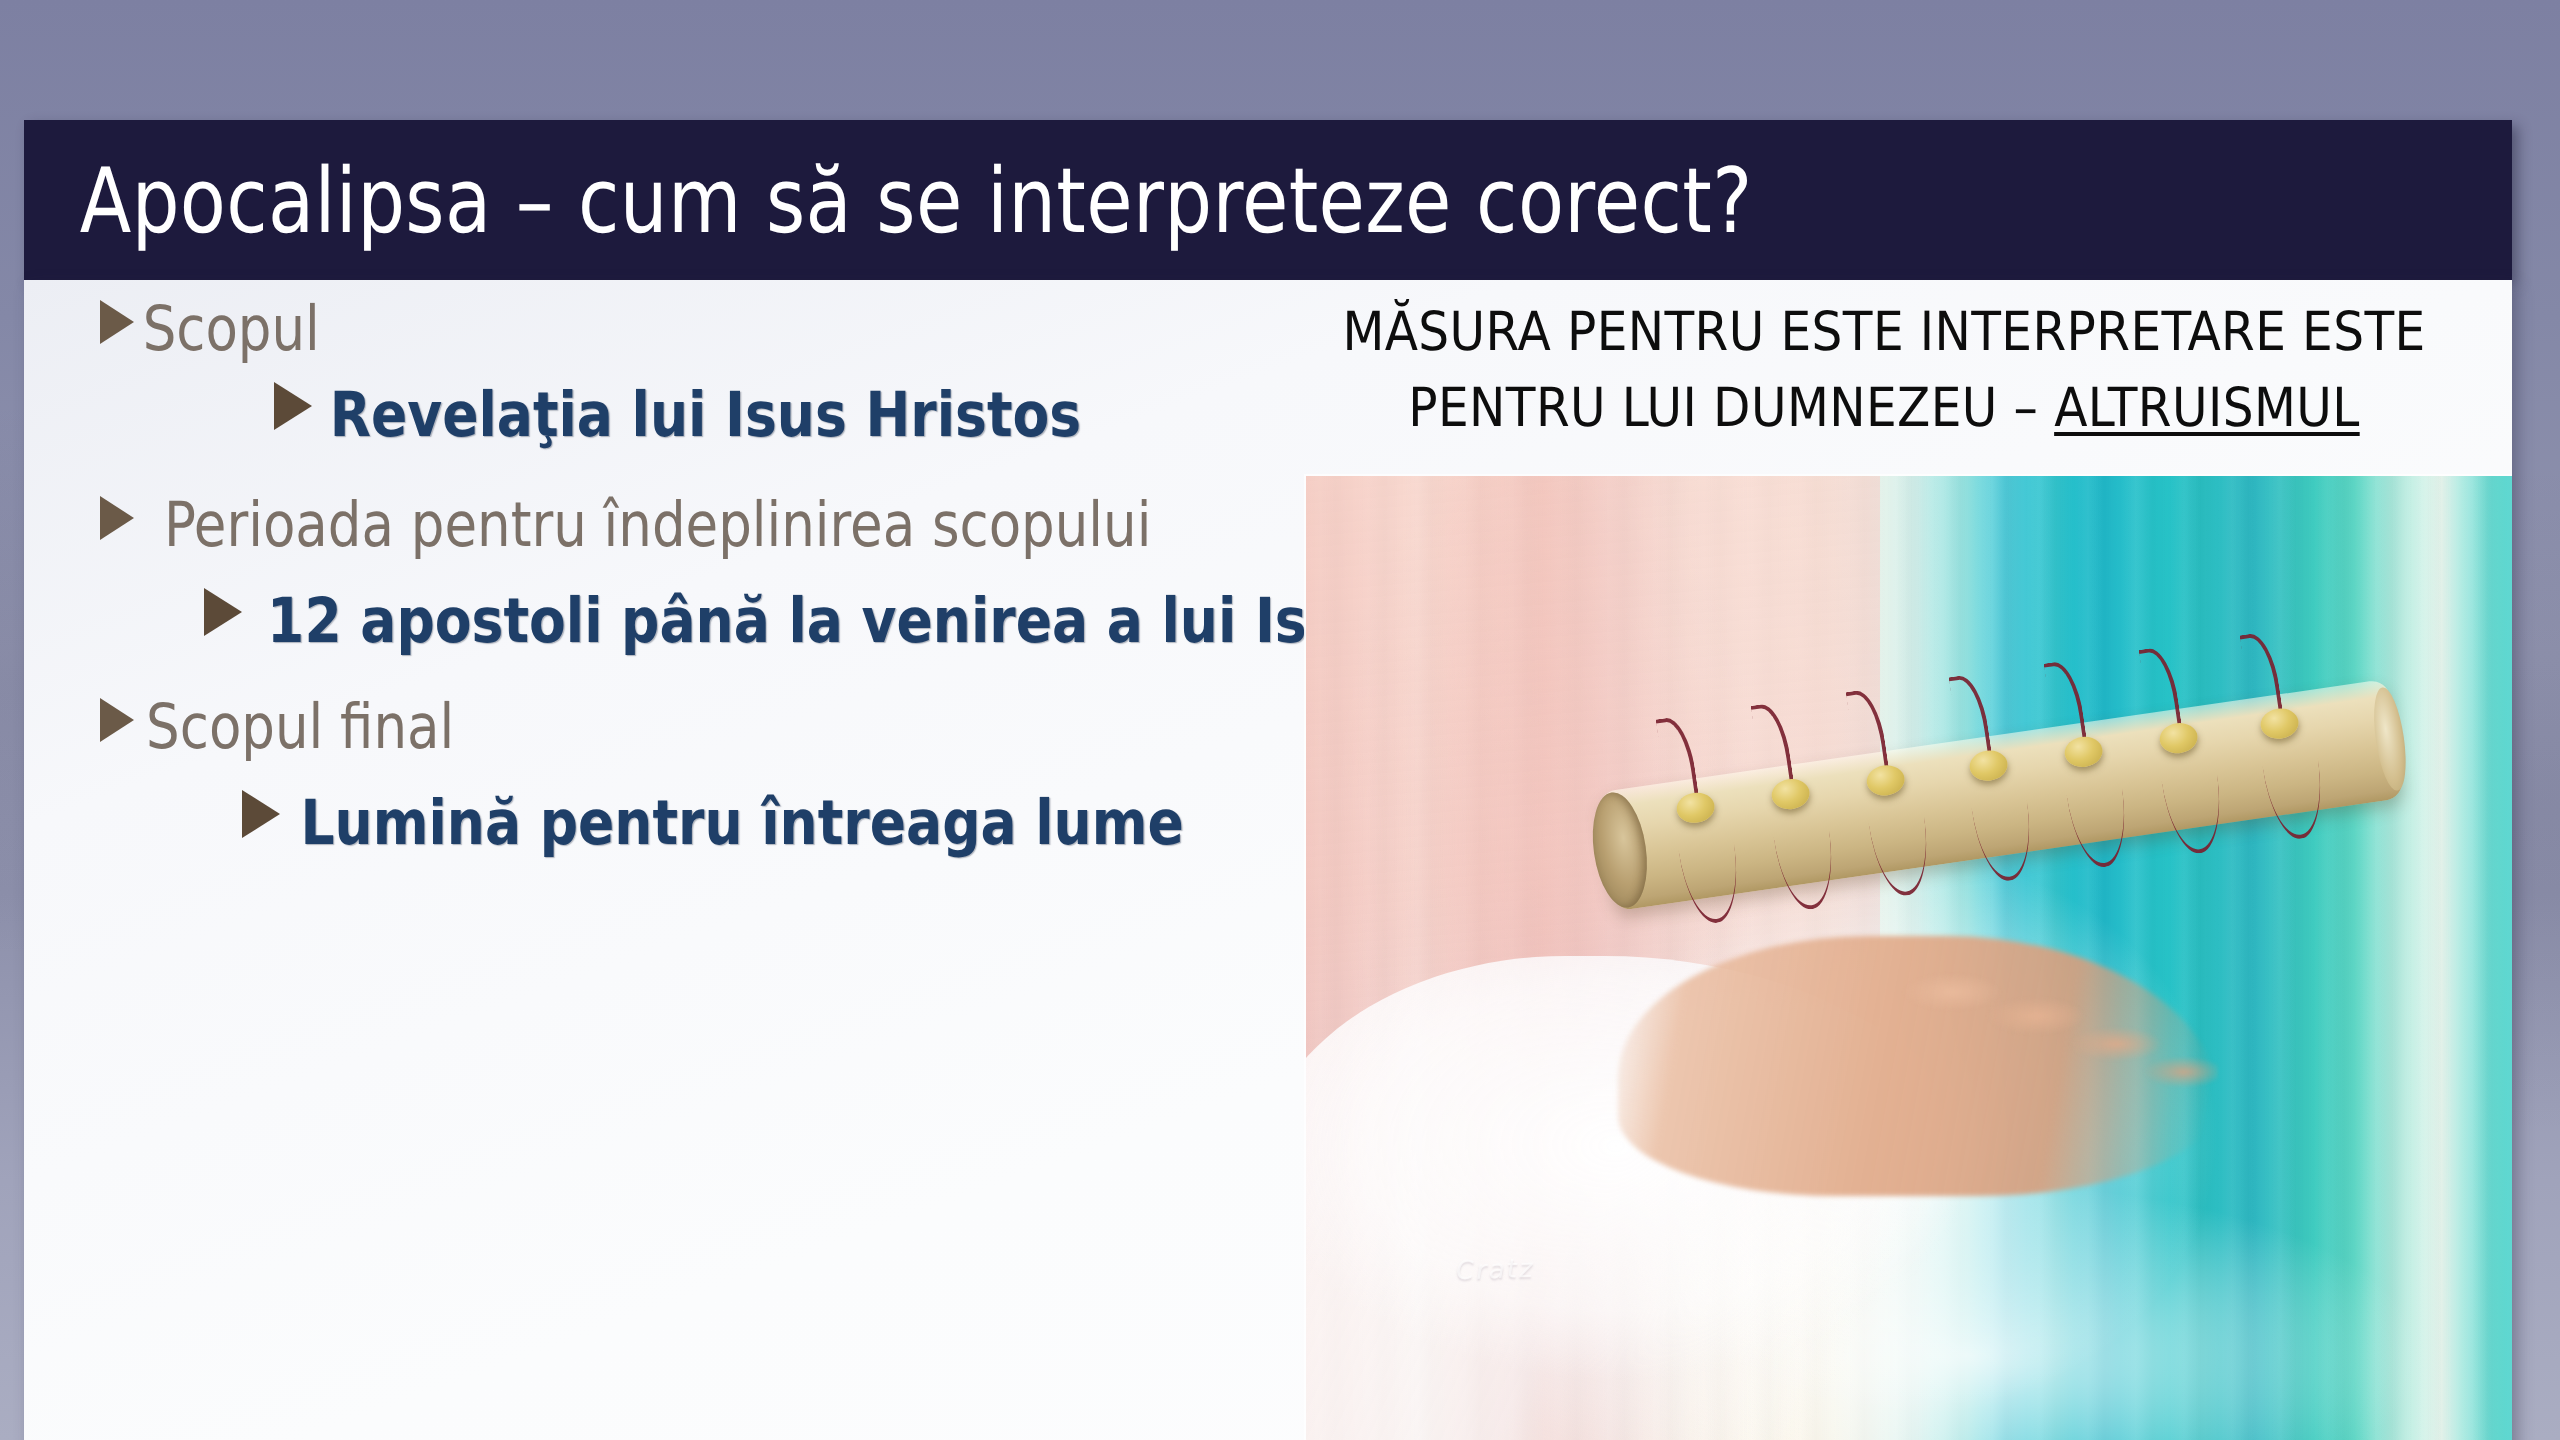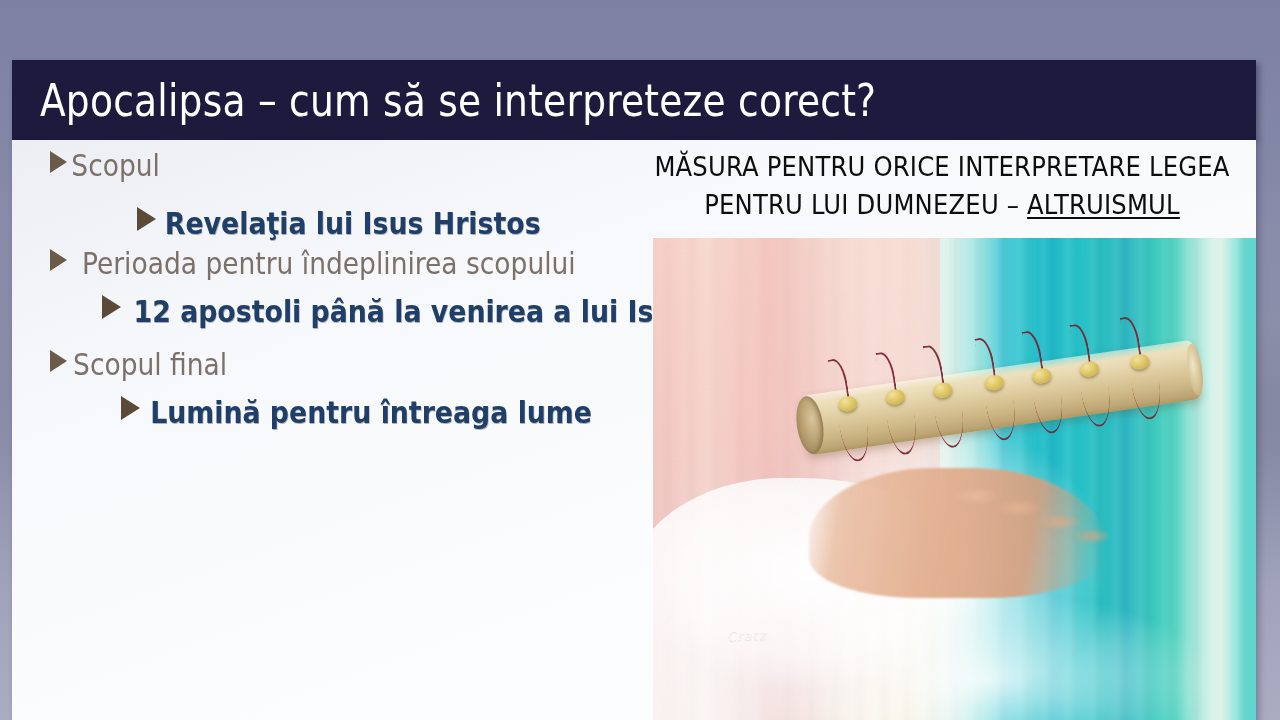--- a/index.html
+++ b/index.html
@@ -135,21 +135,21 @@
     color: #1f3f68;
     font-weight: 700;
     margin-left: 1px;
     transform: scaleX(.96);
     transform-origin: left baseline;
     display: inline-block;
     text-shadow: 0.6px 0.6px 0.6px rgba(60,70,90,.40);
   }
 
   .r0 { position: absolute; top: 6px;   left: 14px; }
-  .r1 { position: absolute; top: 64px;  left: 14px; padding-left: 35px; }
+  .r1 { position: absolute; top: 49px;  left: 14px; padding-left: 35px; }
   .r2 { position: absolute; top: 104px; left: 14px; }
   .r3 { position: absolute; top: 152px; left: 14px; }
   .r4 { position: absolute; top: 205px; left: 14px; }
   .r5 { position: absolute; top: 253px; left: 14px; padding-left: 19px; }
   .r6 { position: absolute; top: 306px; left: 14px; }
 
   
   #right-column {
     position: absolute;
     left: 616px; top: 0px;
@@ -398,21 +398,21 @@
         <span class="bullet-marker"></span>
         <span class="bullet-label">Lumină pentru întreaga lume</span>
       </div>
 
 
     </div>
 
     <div id="right-column">
 
       <div id="right-heading">
-        <span class="hl-line">MĂSURA PENTRU ORICE INTERPRETARE LEGEA</span>
+        <span class="hl-line">MĂSURA PENTRU ESTE INTERPRETARE ESTE</span>
         <span class="hl-line"><span>PENTRU LUI DUMNEZEU – </span><span class="underline">ALTRUISMUL</span></span>
       </div>
 
       <div id="picture-frame">
         <div class="pic-layer pic-base"></div>
         <div class="pic-layer pic-streaks"></div>
         <div class="pic-layer pic-curtain"></div>
         <div class="pic-layer pic-glow"></div>
         <div class="pic-layer pic-sleeve"></div>
         <div class="pic-layer pic-hand"></div>

